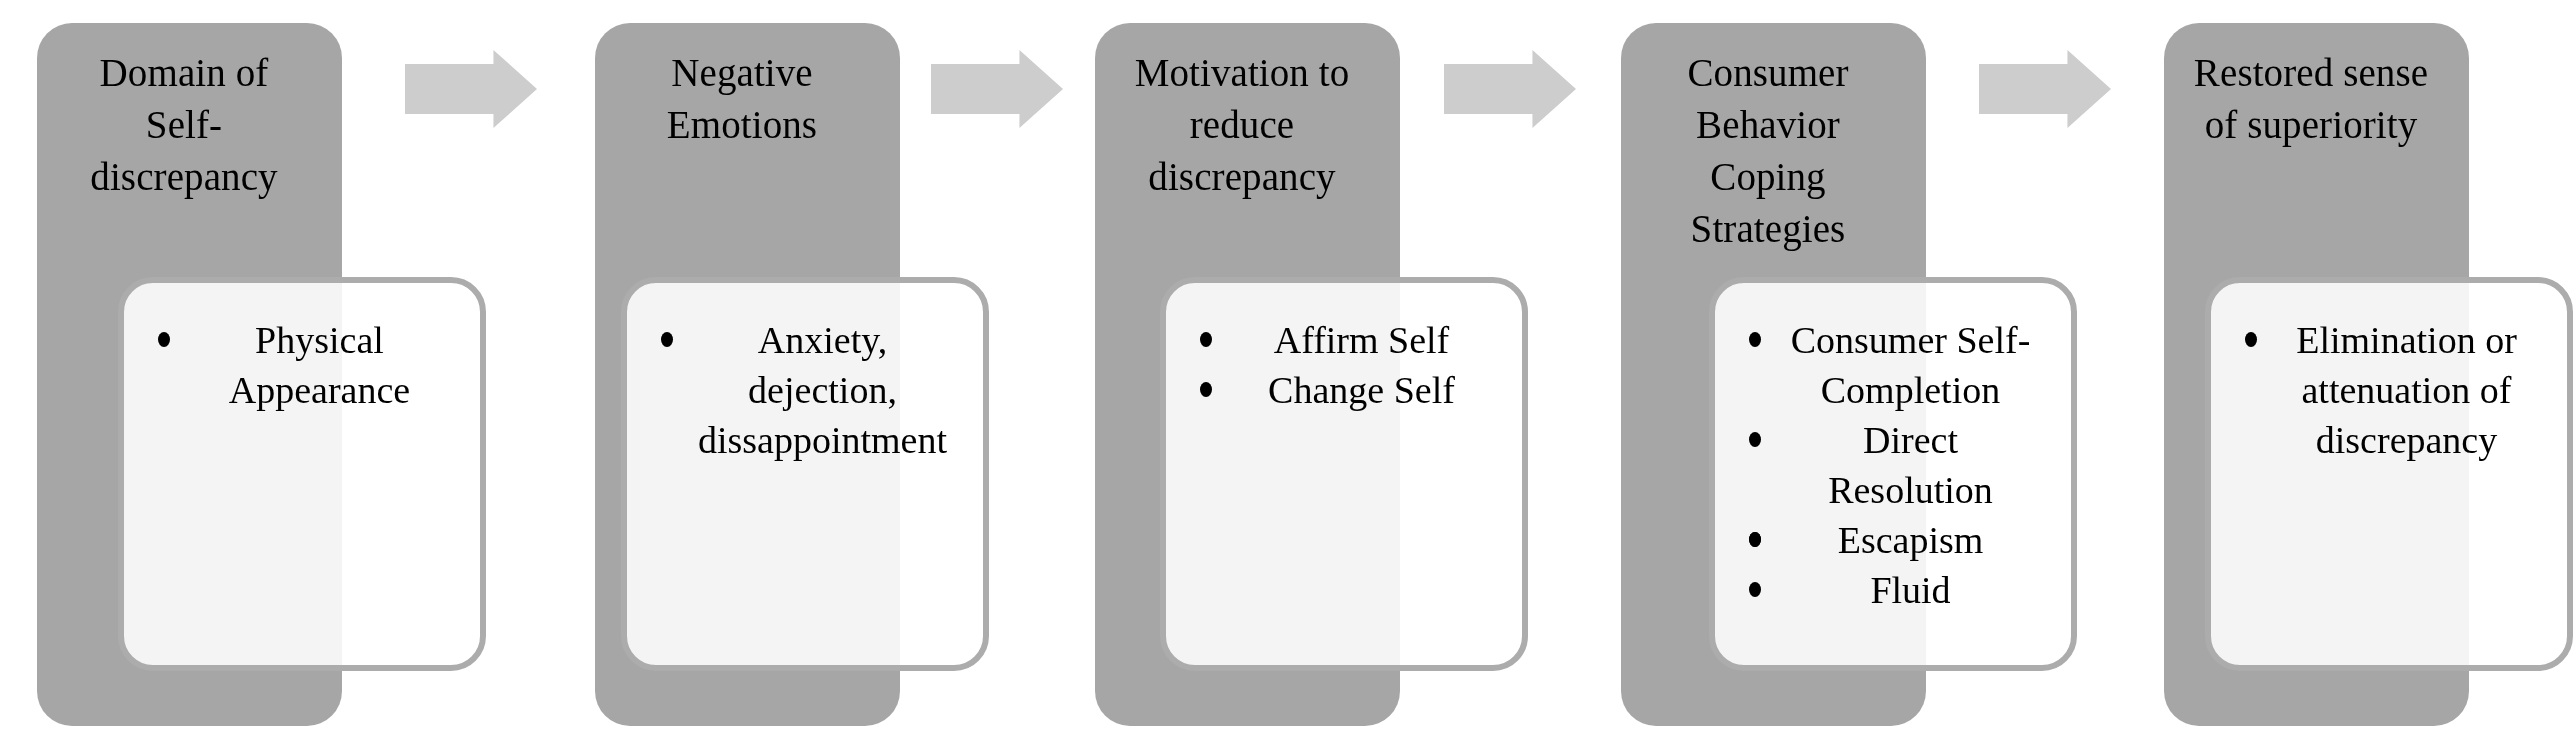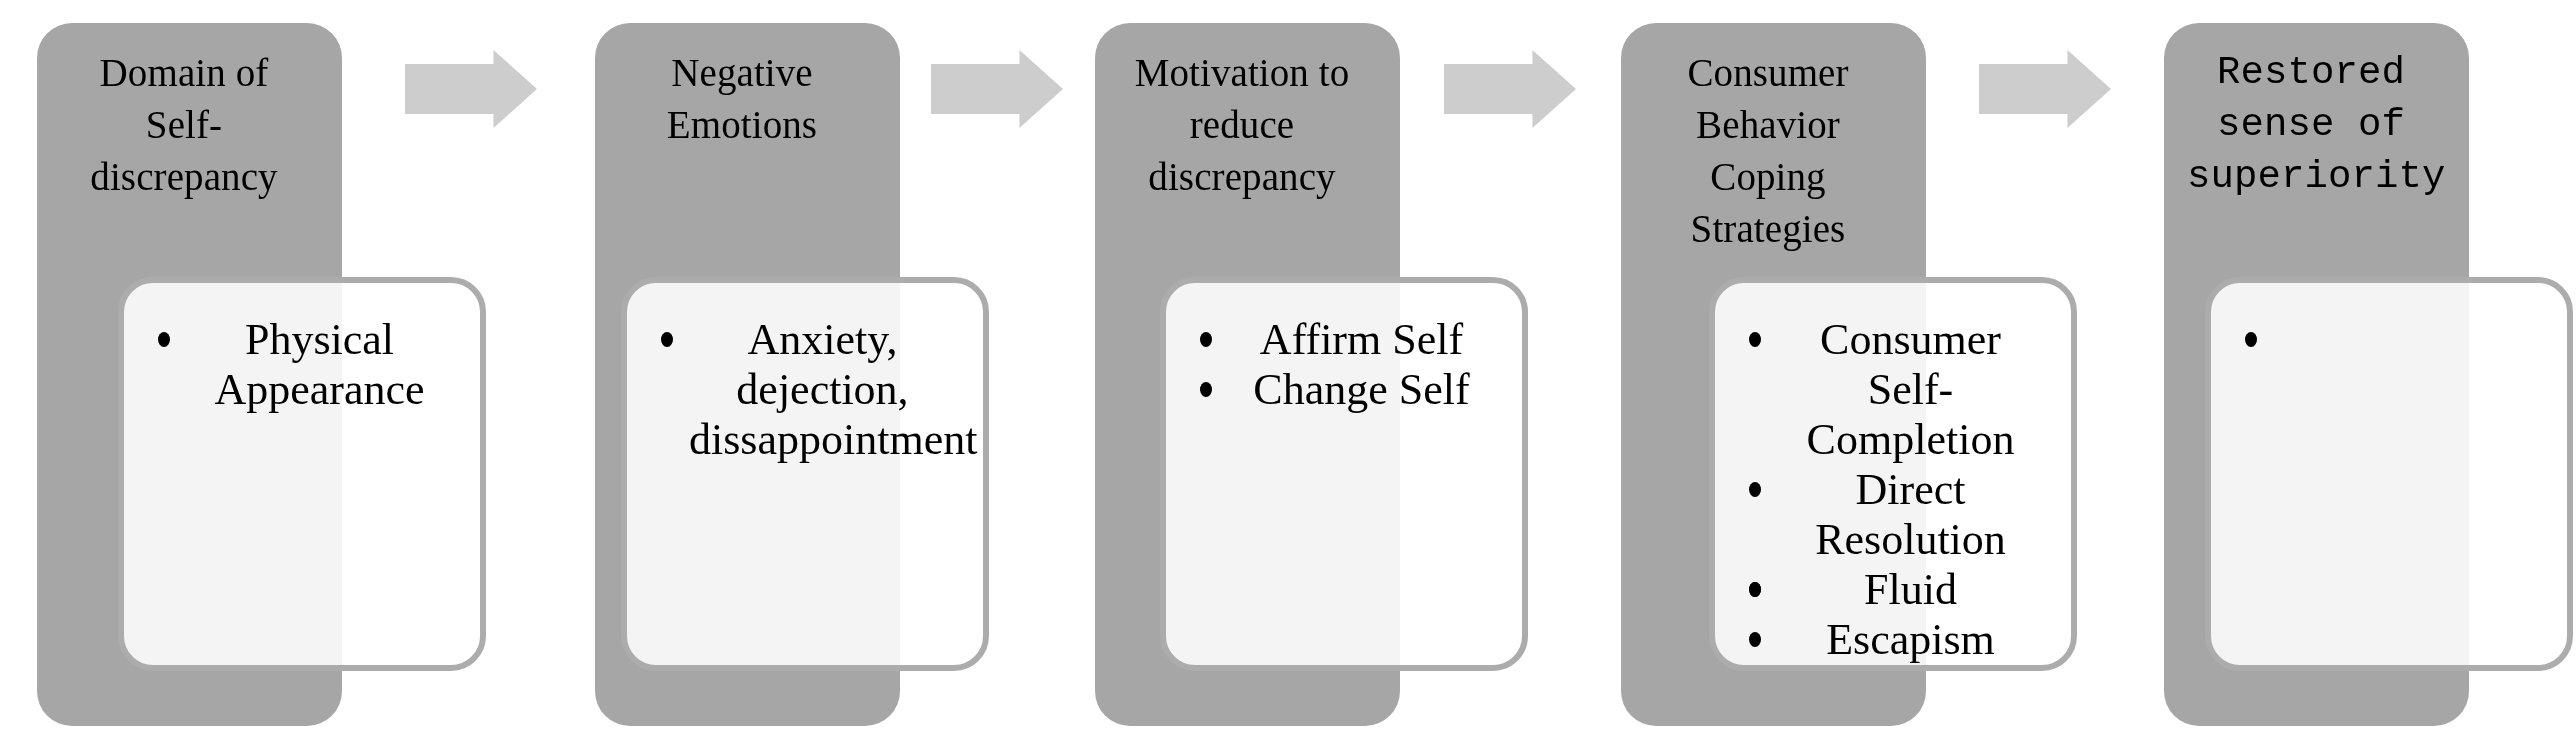--- a/index.html
+++ b/index.html
@@ -16,21 +16,21 @@
     width: 2576px;
     height: 748px;
     background: #ffffff;
   }
   
   .step { position: absolute; top: 0; width: 305px; height: 748px; text-align: center; }
   .step.c1 { left: 37px; }
   .step.c2 { left: 595px; }
   .step.c3 { left: 1095px; }
   .step.c4 { left: 1621px; }
-  .step.c5 { left: 2164px; font-family: Liberation Mono, monospace; }
+  .step.c5 { left: 2164px; }
 
   .tall-box {
     position: absolute;
     left: 0; top: 23px;
     width: 305px; height: 703px;
     background: #a6a6a6;
     border-radius: 35px;
   }
   .tall-box .title {
     display: block;
@@ -59,21 +59,21 @@
   .c5 .panel { left: 41px;  }
 
   .panel ul {
     margin: 0;
     padding: 32px 27px 0 33px;
     list-style: none;
   }
   .panel li {
     position: relative;
     padding-left: 29px;
-    font-size: 44px;
+    font-size: 38px;
     line-height: 50px;
     color: #000000;
   }
   .panel li .dot {
     position: absolute;
     left: 1.3px;
     top: 17px;
     width: 12px;
     height: 15.2px;
     border-radius: 50%;
@@ -157,38 +157,39 @@
         </li>
         <li>
           <span class="dot"></span>
           <span>Direct Resolution</span>
         </li>
         <li>
           <span class="dot"></span>
         </li>
         <li>
           <span class="dot"></span>
-          <span>Fluid</span>
+          <span>Escapism</span>
         </li>
         <li>
           <span class="dot"></span>
-          <span>Escapism</span>
+          <span>Fluid</span>
         </li>
       </ul>
     </div>
   </section>
 
   <section class="step c5">
     <div class="tall-box">
       <span class="title">Restored sense of superiority</span>
     </div>
     <div class="panel">
       <ul>
         <li>
           <span class="dot"></span>
+          <span>Elimination or attenuation of discrepancy</span>
         </li>
       </ul>
     </div>
   </section>
 
   <div class="arrow a1"></div>
   <div class="arrow a2"></div>
   <div class="arrow a3"></div>
   <div class="arrow a4"></div>
 

